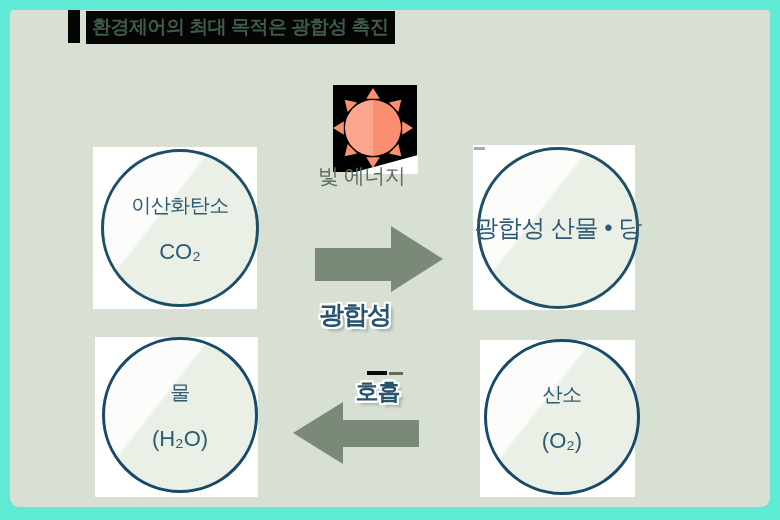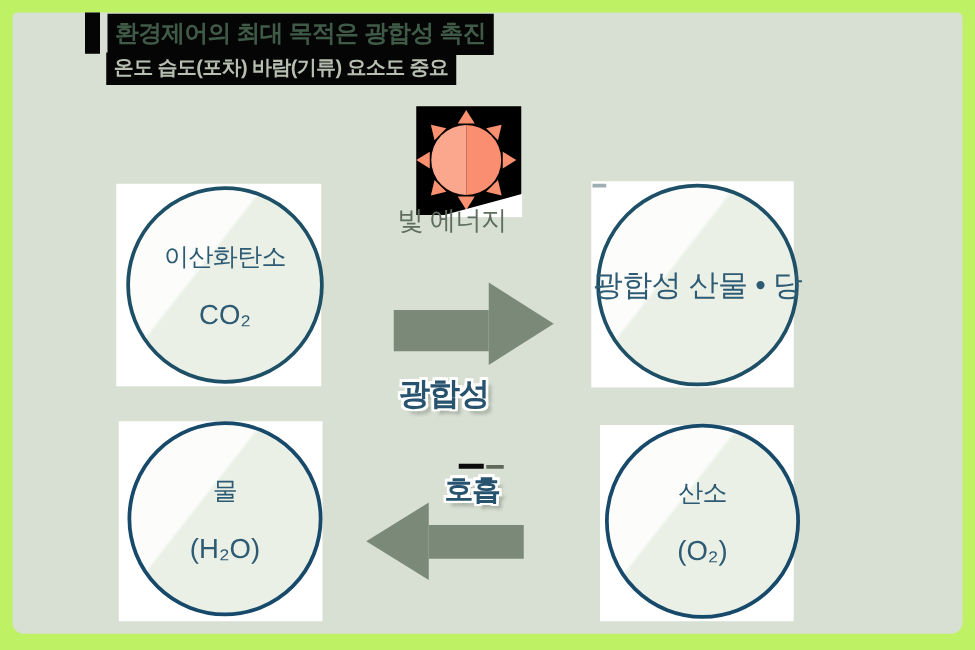--- a/index.html
+++ b/index.html
@@ -1,17 +1,17 @@
 <!DOCTYPE html>
 <html><head>
 <meta charset="utf-8">
 <style>
   html,body{margin:0;padding:0;}
   body{font-family:"Liberation Sans","DejaVu Sans",sans-serif;}
-  .stage{position:relative;width:780px;height:520px;background:#bef264;overflow:hidden;}
+  .stage{position:relative;width:780px;height:520px;background:#5eead4;overflow:hidden;}
   .panel{position:absolute;left:10px;top:10px;width:760px;height:497px;background:#d8dfd3;border-radius:4px 4px 9px 9px;}
 
   
   .title-bar{position:absolute;left:68px;top:10px;width:12px;height:33px;background:#050505;}
   .title{position:absolute;left:86px;top:11px;display:inline-block;background:#050505;color:#3f5b47;
          font-size:19px;font-weight:bold;padding:3px 6px 4px 6px;letter-spacing:-0.5px;white-space:nowrap;}
   .subtitle{position:absolute;left:85px;top:42px;display:inline-block;background:#050505;color:#b7bfb1;
          font-size:16px;font-weight:bold;padding:2px 6px 3px 6px;letter-spacing:-0.5px;white-space:nowrap;}
 
   
@@ -64,21 +64,20 @@
   .dash.gray2{left:474px;top:147px;width:11px;height:3px;background:#9fb0b5;}
 </style>
 </head>
 <body>
 
 <div class="stage">
   <div class="panel"></div>
 
   <div class="title-bar"></div>
   <div class="title">환경제어의 최대 목적은 광합성 촉진</div>
-  <div class="subtitle">온도 습도(포차) 바람(기류) 요소도 중요</div>
 
   <div class="backing tl"></div>
   <div class="backing tr"></div>
   <div class="backing bl"></div>
   <div class="backing br"></div>
 
   <div class="sun-box">
     <svg width="84" height="87" viewBox="0 0 84 87" xmlns="http://www.w3.org/2000/svg">
 
       <g fill="#f9906f">

